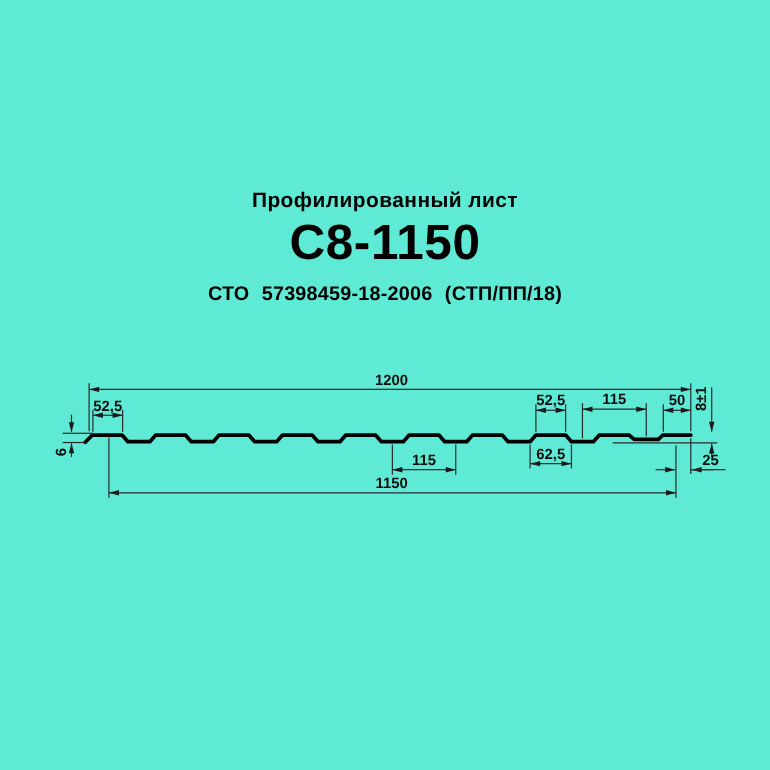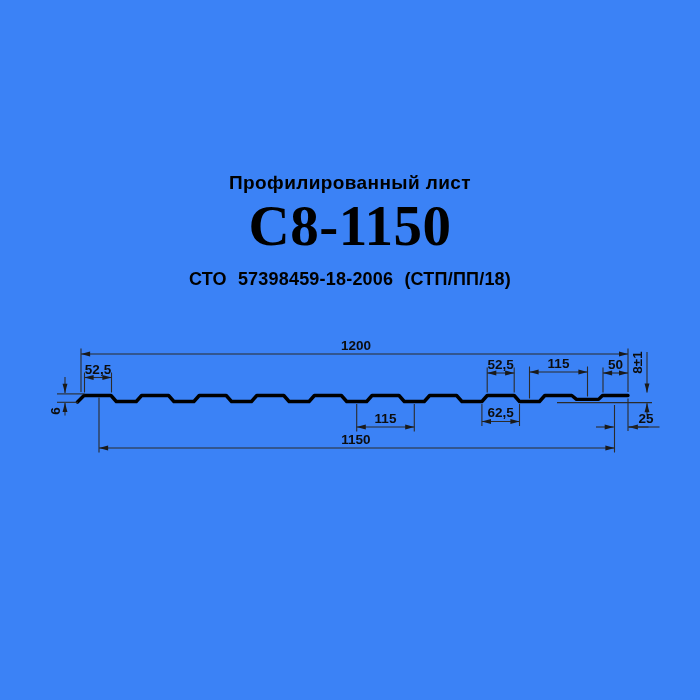--- a/index.html
+++ b/index.html
@@ -1,22 +1,22 @@
 <!DOCTYPE html>
 <html><head>
 <meta charset="utf-8">
 <style>
   html,body{margin:0;padding:0;background:#fff;}
   .canvas{
-    position:relative;width:700px;height:700px;background:#3b82f6;
+    position:relative;width:700px;height:700px;background:#5eead4;
     font-family:"Liberation Sans",sans-serif;color:#000;overflow:hidden;
   }
   .title-block{position:absolute;left:0;right:0;top:172px;text-align:center;}
   .product-type{font-size:19px;font-weight:bold;letter-spacing:.4px;}
-  .model-name{font-size:57px;font-weight:bold;line-height:1.0;letter-spacing:.5px;margin-top:3px;font-family:Liberation Serif, serif;}
+  .model-name{font-size:45px;font-weight:bold;line-height:1.0;letter-spacing:.5px;margin-top:3px;}
   .standard-line{font-size:18px;font-weight:bold;word-spacing:6px;letter-spacing:.2px;margin-top:15px;}
   svg.drawing{position:absolute;left:0;top:0;}
   .profile{stroke:#000;stroke-width:3.4;fill:none;stroke-linejoin:round;stroke-linecap:round;}
   .thin{stroke:#2b2b2b;stroke-width:1.1;fill:none;}
   .dlab{font-family:"Liberation Sans",sans-serif;font-size:13.5px;font-weight:bold;fill:#0d0d0d;text-anchor:middle;}
 </style>
 </head>
 <body>
 
 <div class="canvas">

